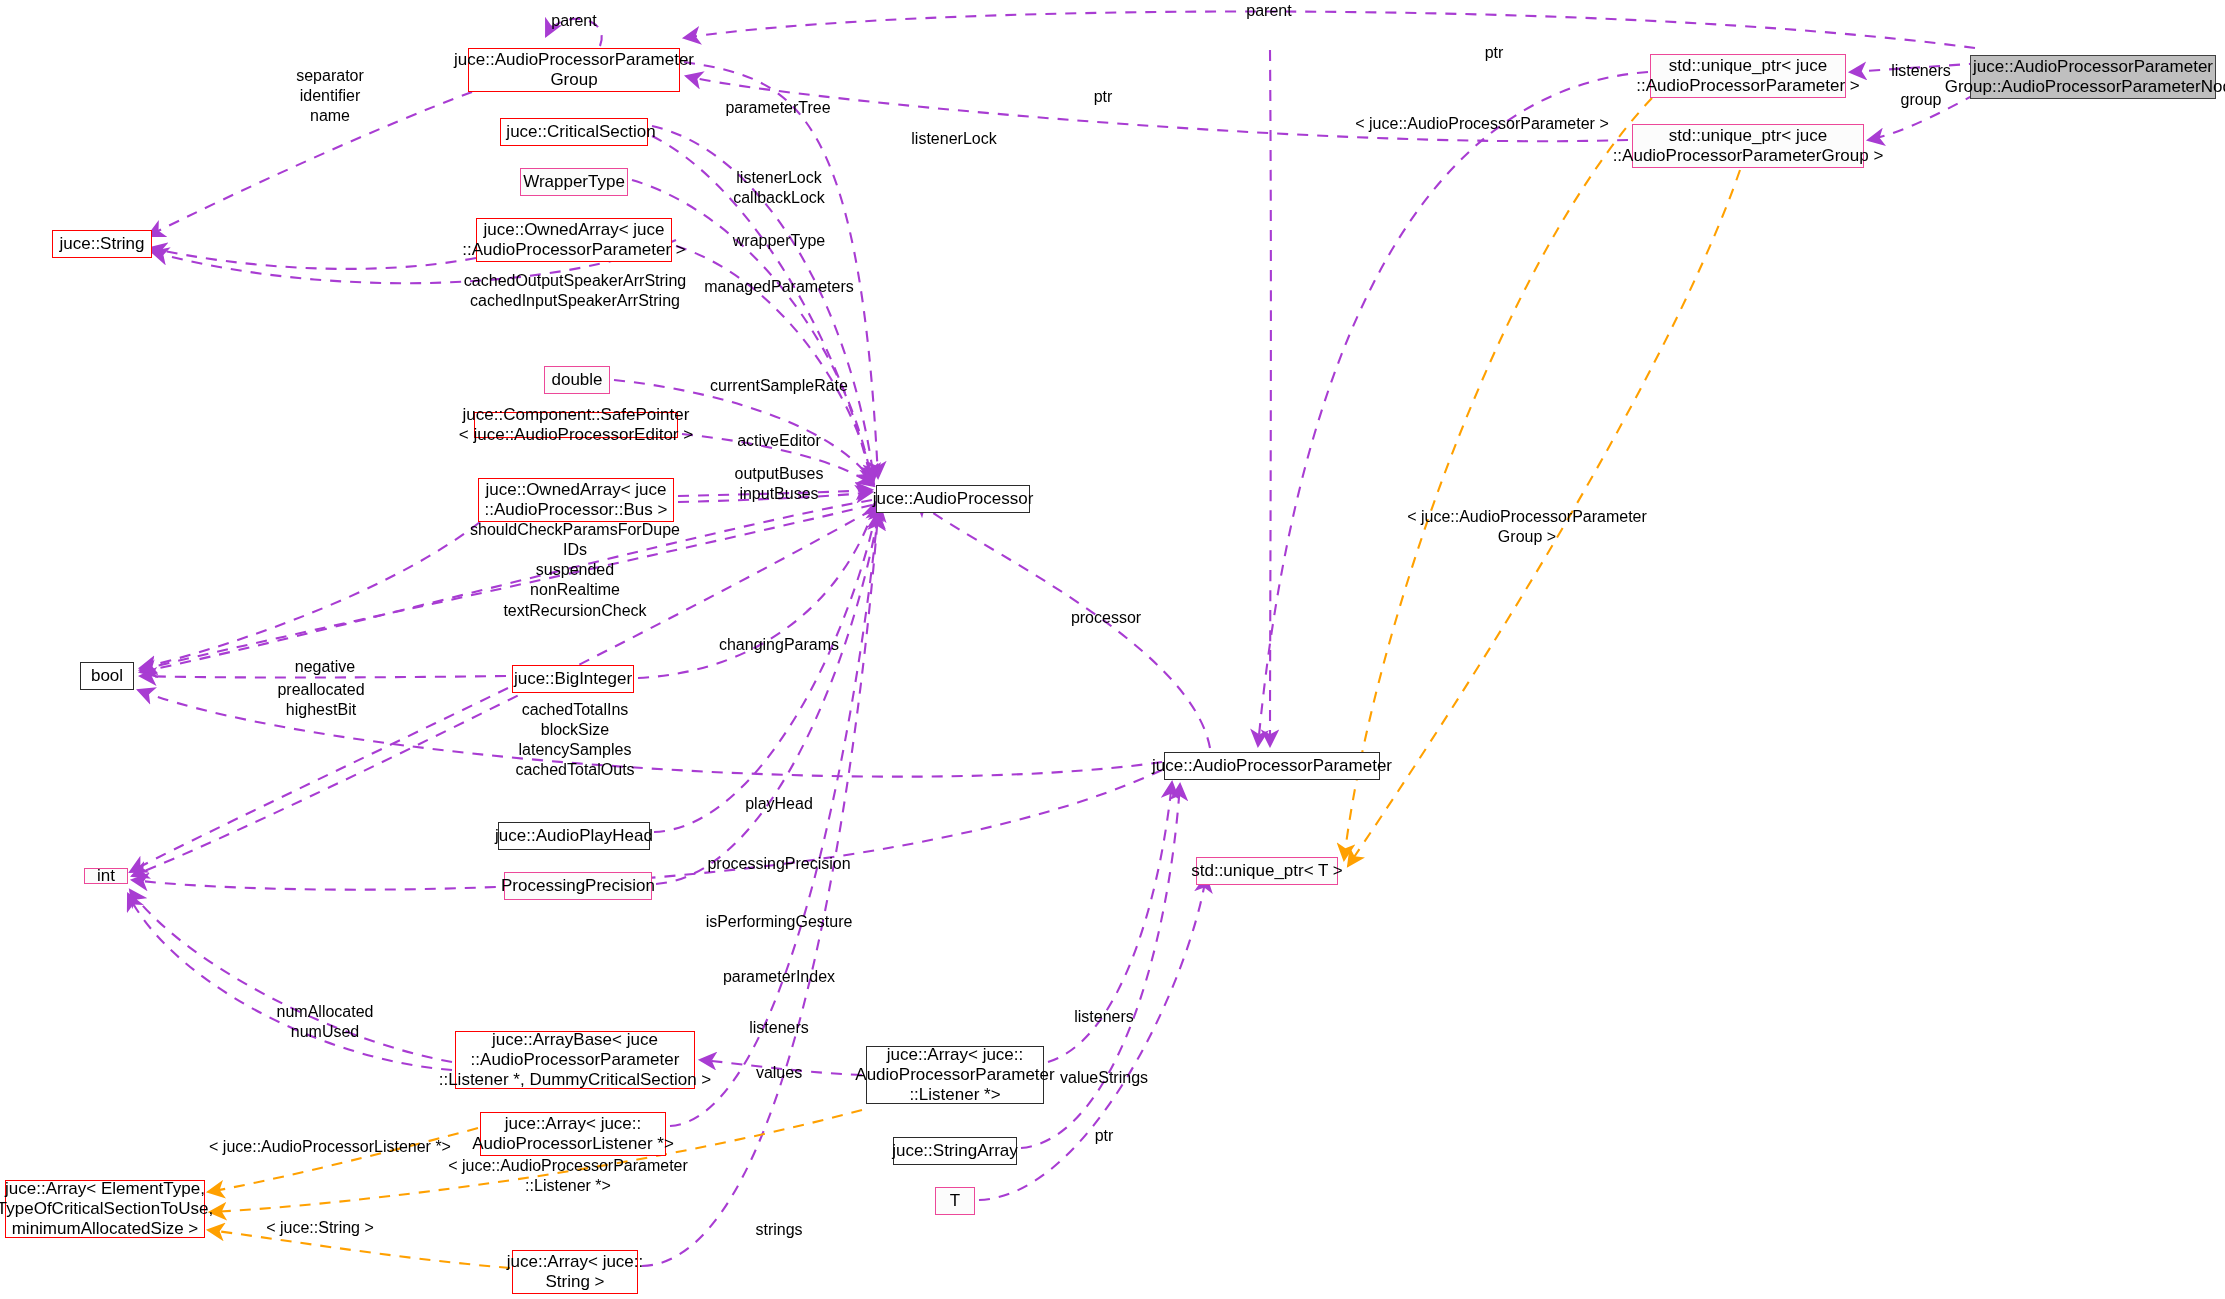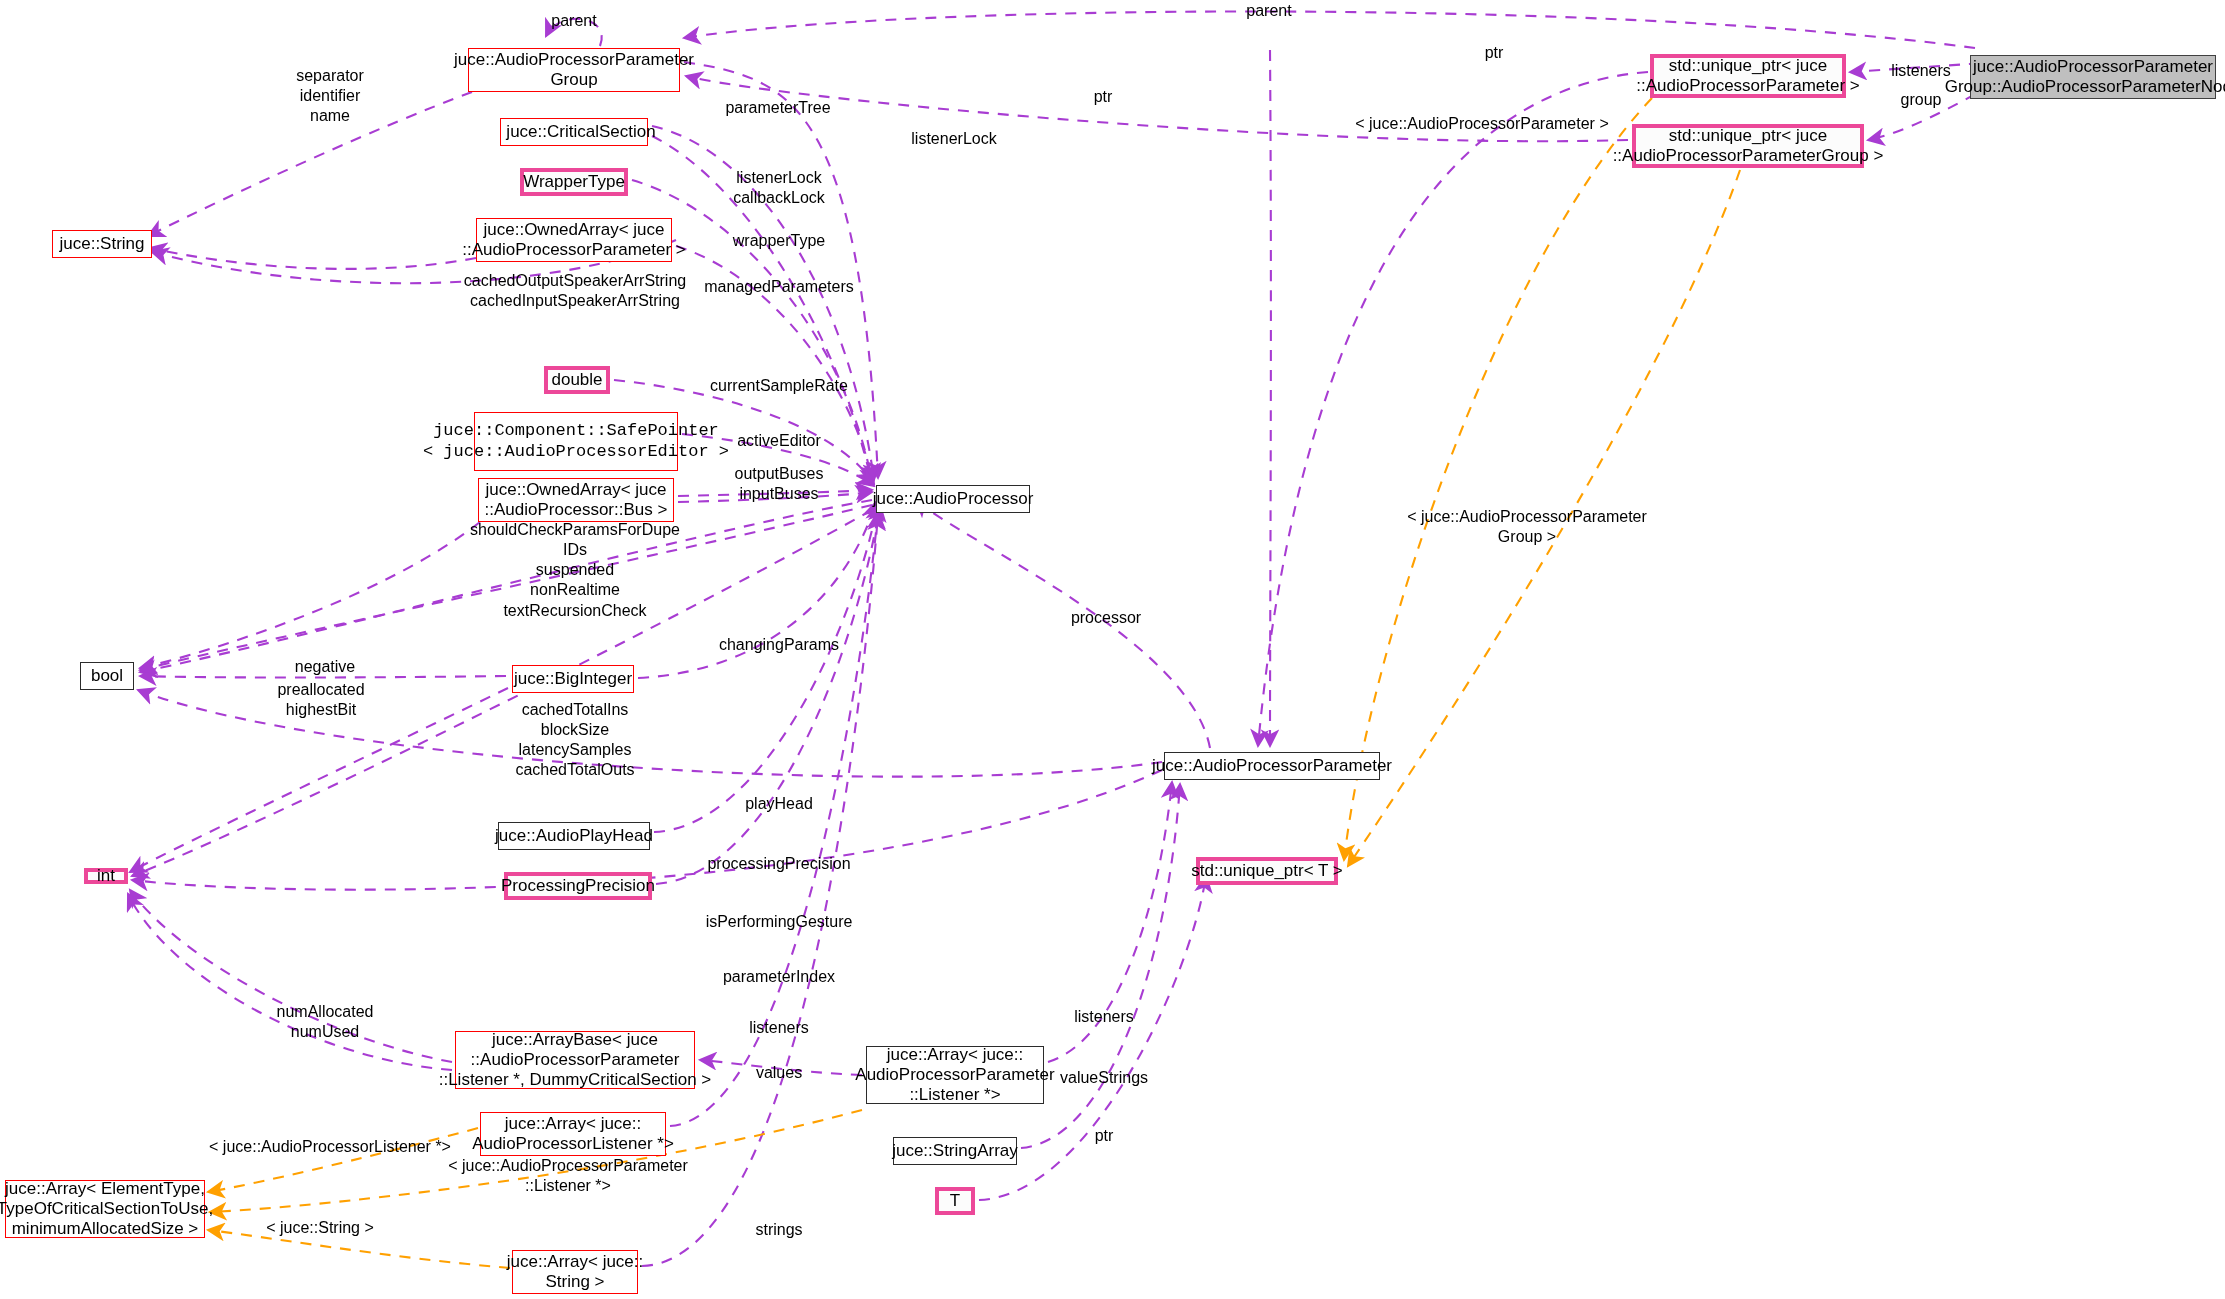--- a/index.html
+++ b/index.html
@@ -22,21 +22,21 @@
     align-items:center;
     justify-content:center;
     text-align:center;
     background:#ffffff;
     color:#000000;
     font-size:17px;
     line-height:1.18;
     white-space:pre;
     padding:2px 6px;
   }
-  .node.grey{border:4px solid #ec4899;background:#fcfcfc;}
+  .node.grey{border:1px solid #ec4899;background:#fcfcfc;}
   .node.black{border:1px solid #2b2b2b;background:#ffffff;}
   .node.red{border:1px solid #ff0000;background:#ffffff;}
   .node.thisclass{
     border:1px solid #404040;
     background:#bfbfbf;
   }
 
   
   .elabel{
     position:absolute;
@@ -156,21 +156,21 @@
   </svg>
 
   <div class="node red" style="left:468px;top:48px;width:212px;height:44px;">juce::AudioProcessorParameter
 Group</div>
   <div class="node red" style="left:500px;top:118px;width:148px;height:28px;padding-left:20px;">juce::CriticalSection</div>
   <div class="node grey" style="left:520px;top:168px;width:108px;height:28px;">WrapperType</div>
   <div class="node red" style="left:52px;top:230px;width:100px;height:28px;">juce::String</div>
   <div class="node red" style="left:476px;top:218px;width:196px;height:44px;">juce::OwnedArray&lt; juce
 ::AudioProcessorParameter &gt;</div>
   <div class="node grey" style="left:544px;top:366px;width:66px;height:28px;">double</div>
-  <div class="node red" style="left:474px;top:412px;width:204px;height:59px;font-family:Liberation Mono, monospace;">juce::Component::SafePointer
+  <div class="node red" style="left:474px;top:412px;width:204px;height:26px;">juce::Component::SafePointer
 &lt; juce::AudioProcessorEditor &gt;</div>
   <div class="node red" style="left:478px;top:478px;width:196px;height:44px;">juce::OwnedArray&lt; juce
 ::AudioProcessor::Bus &gt;</div>
   <div class="node black" style="left:80px;top:662px;width:54px;height:28px;">bool</div>
   <div class="node red" style="left:512px;top:665px;width:122px;height:28px;">juce::BigInteger</div>
   <div class="node black" style="left:498px;top:822px;width:152px;height:28px;">juce::AudioPlayHead</div>
   <div class="node grey" style="left:504px;top:872px;width:148px;height:28px;">ProcessingPrecision</div>
   <div class="node grey" style="left:84px;top:868px;width:44px;height:16px;">int</div>
   <div class="node black" style="left:876px;top:485px;width:154px;height:28px;">juce::AudioProcessor</div>
   <div class="node black" style="left:1164px;top:752px;width:216px;height:28px;">juce::AudioProcessorParameter</div>

